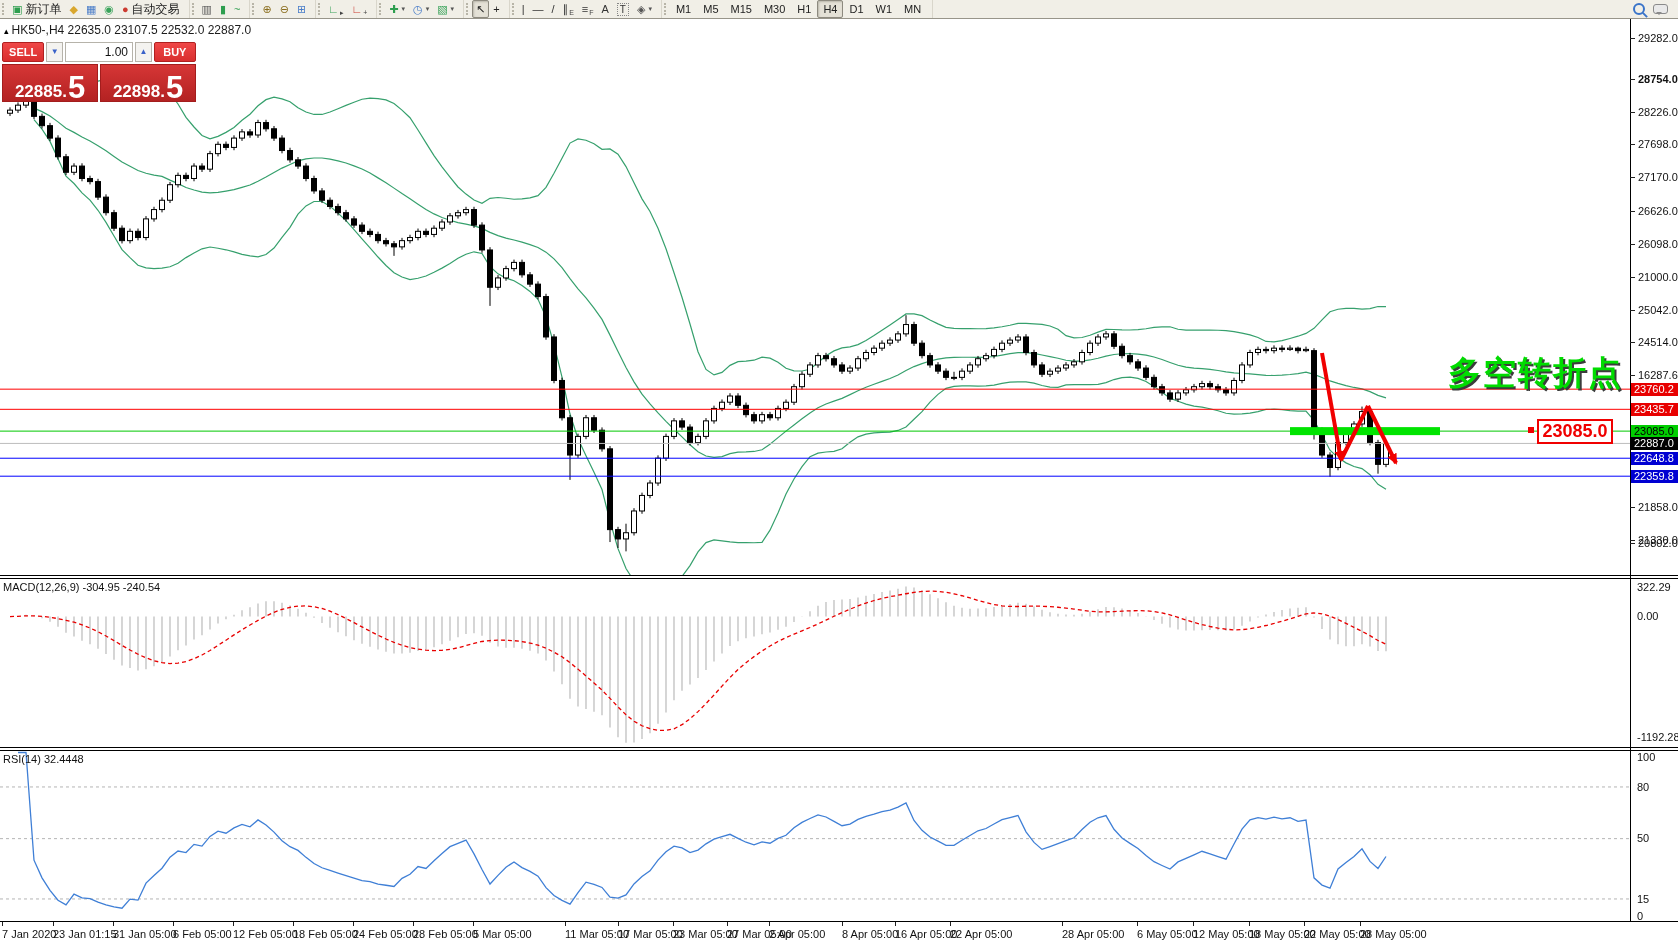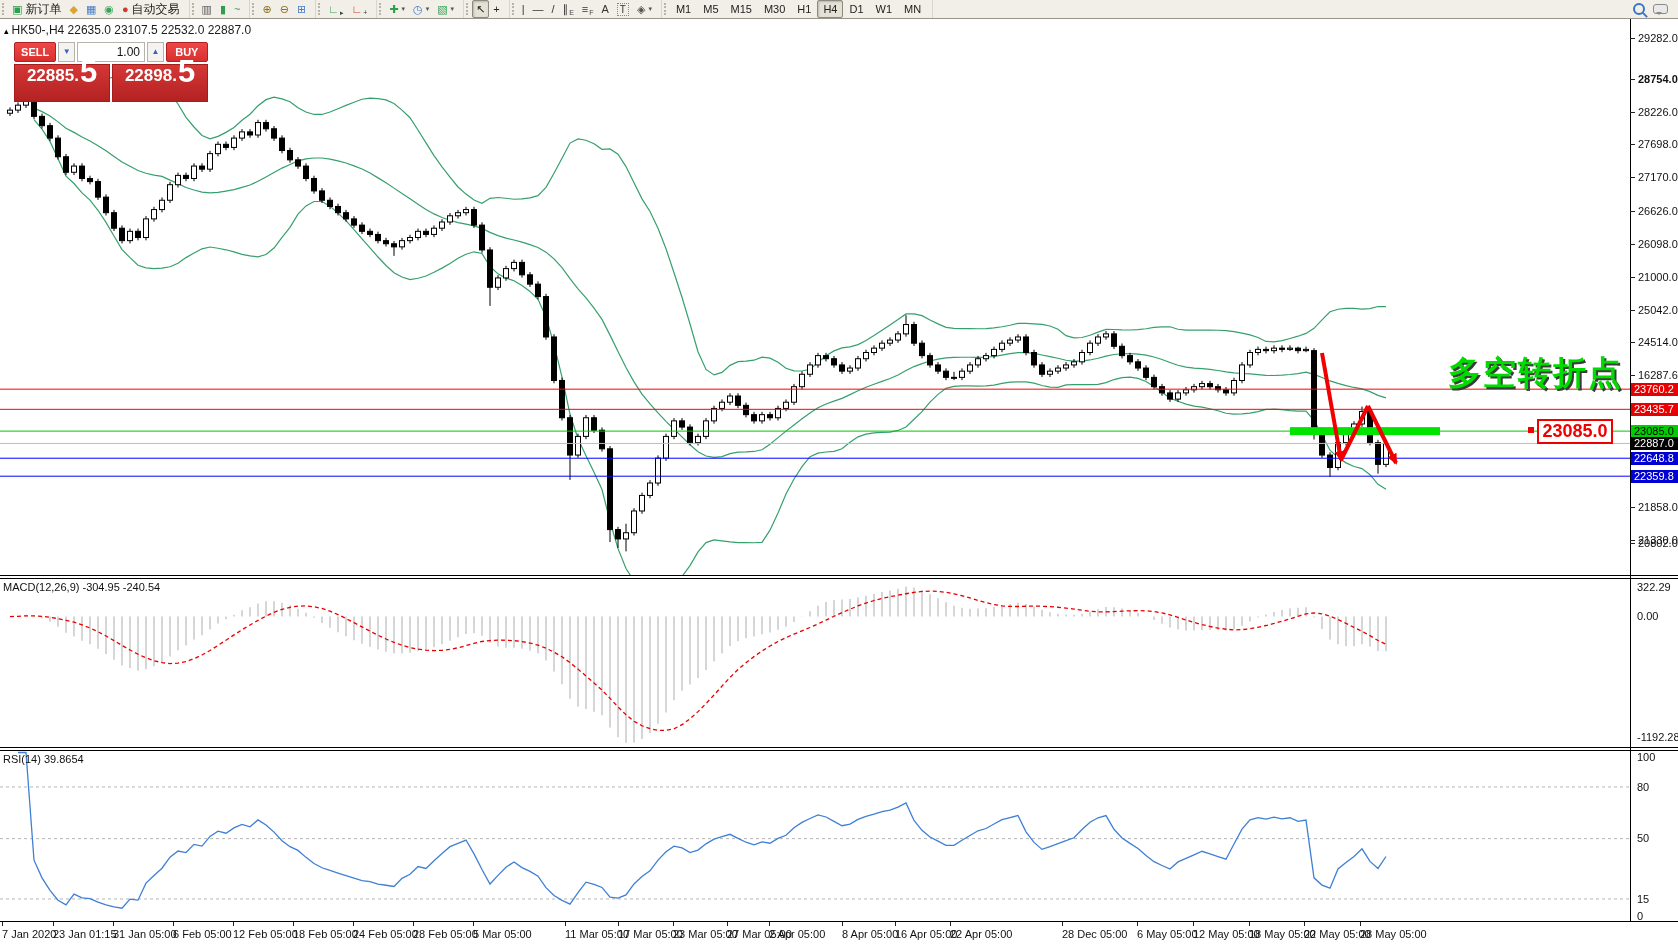--- a/index.html
+++ b/index.html
@@ -34,30 +34,30 @@
   
   #paxis{position:absolute;left:1630px;top:0;width:48px;height:922px;z-index:7;font-size:11px;color:#111;}
   .ptick{position:absolute;left:8px;height:12px;line-height:12px;white-space:nowrap;}
   .ptick::before{content:"";position:absolute;left:-8px;top:6px;width:5px;height:1px;background:#222;}
   .ptag{position:absolute;left:1px;width:46px;height:13px;line-height:13px;padding-left:3px;font-size:11px;white-space:nowrap;}
   .saxis{position:absolute;left:1637px;font-size:11px;color:#111;z-index:7;white-space:nowrap;}
   #taxis{position:absolute;left:0;top:922px;width:1678px;height:22px;background:#fff;z-index:7;}
   .tlabel{position:absolute;top:6px;font-size:11px;color:#111;white-space:nowrap;}
   .tlabel::before{content:"";position:absolute;left:0;top:-6px;width:1px;height:4px;background:#222;}
   
-  #tpanel{position:absolute;left:14px;top:42px;width:194px;z-index:20;border-radius:27px;}
+  #tpanel{position:absolute;left:2px;top:42px;width:194px;z-index:20;border-radius:27px;}
   #tp-row1{display:flex;height:20px;gap:2px;}
   .tp-btn{background:linear-gradient(#ef4747,#d92f2f);color:#fff;font-size:11px;font-weight:bold;
           border:1px solid #b02020;border-radius:2px;width:44px;text-align:center;line-height:18px;}
   .tp-spin{width:16px;background:#f4f3f0;border:1px solid #b6b3aa;color:#3a62c9;font-size:8px;text-align:center;line-height:17px;}
   #tp-vol{width:62px;background:#fff;border:1px solid #b6b3aa;font-size:12px;text-align:right;padding:0 4px 0 0;
           font-family:inherit;color:#111;}
   #tp-row2{display:flex;gap:2px;height:38px;margin-top:2px;}
   .tp-price{flex:1;background:linear-gradient(#d63636,#b32222);color:#fff;display:flex;align-items:flex-end;
-            justify-content:center;padding-bottom:16px;border:1px solid #a31d1d;}
+            justify-content:center;padding-bottom:0;border:1px solid #a31d1d;}
   .tp-main{font-size:17px;font-weight:bold;line-height:19px;}
   .tp-big{font-size:31px;font-weight:bold;line-height:26px;margin-left:1px;}
   
   #pivot-text{position:absolute;left:1448px;top:351px;width:190px;font-size:33px;font-weight:bold;
               letter-spacing:2px;color:#00dc00;text-shadow:2px 2px 0 #3c3c3c;z-index:9;white-space:nowrap;}
   #price-box{position:absolute;left:1537px;top:419px;width:72px;height:21px;border:2px solid #f00000;background:#fff;
              color:#f00000;font-size:18px;font-weight:bold;text-align:center;line-height:21px;z-index:9;}
   #price-box-handle{position:absolute;left:1528px;top:427px;width:6px;height:6px;background:#f00000;z-index:9;}
 </style>
 </head>
@@ -749,21 +749,21 @@
     <line x1="1346" y1="37.6212928" x2="1346" y2="67.23543370966404" stroke="#c4c4c4" stroke-width="1.4"></line>
     <line x1="1354" y1="37.6212928" x2="1354" y2="67.2770721833995" stroke="#c4c4c4" stroke-width="1.4"></line>
     <line x1="1362" y1="37.6212928" x2="1362" y2="65.30737264705606" stroke="#c4c4c4" stroke-width="1.4"></line>
     <line x1="1370" y1="37.6212928" x2="1370" y2="67.6095615590713" stroke="#c4c4c4" stroke-width="1.4"></line>
     <line x1="1378" y1="37.6212928" x2="1378" y2="71.98416234473486" stroke="#c4c4c4" stroke-width="1.4"></line>
     <line x1="1386" y1="37.6212928" x2="1386" y2="72.21550199681064" stroke="#c4c4c4" stroke-width="1.4"></line>
     <polyline points="10,37.6212928 18,37.28841986552717 26,36.81195003600741 34,36.88407237004977 42,37.372713512579836 50,38.26340718227373 58,39.62735197576244 66,41.394744694771354 74,43.174916324862146 82,45.85195007245369 90,48.99286038061473 98,52.75729994370316 106,56.96735998215535 114,61.5710396835202 122,66.43064727233667 130,71.01929685173413 138,75.20466803348349 146,78.8414544109524 154,81.68336655601135 162,83.68519811783614 170,84.54371047113602 178,84.1268174791311 186,82.53049679421152 194,79.65845594616862 202,76.00457846210142 210,71.4561640724522 218,66.39743251810268 226,61.18145859380171 234,55.90173037878996 242,50.77091711985028 250,46.00017533720056 258,41.33474650421629 266,37.08238920919007 274,33.29458807721134 282,30.330012442001756 290,28.321592497634647 298,27.13141771085928 306,26.919507899507632 314,27.753854044908802 322,29.490872881582213 330,32.19271293787533 338,35.619676855052234 346,39.529471685388096 354,43.68053207323469 362,47.927080299282125 370,52.15381487018851 378,56.22439330275156 386,59.98754176824519 394,63.37447671260727 402,66.24313051648267 410,68.53433533028398 418,70.16208283996052 426,71.20524543730487 434,71.59358261156386 442,71.32575737353746 450,70.36196750688256 458,68.77142486382506 466,66.61549773629574 474,64.36480099101504 482,62.481594679066205 490,61.55502219102572 498,61.20357896026372 506,61.26050827400055 514,61.63673881988046 522,62.53624073325083 530,64.0203917652213 538,66.17684958142229 546,69.20532728036694 554,73.15989298584165 562,77.79495994195425 570,83.60384715286543 578,90.1274989066806 586,96.9518783529775 594,103.9340999578138 602,111.09911465052936 610,119.34280245611718 618,127.87533584364797 626,135.79721826991187 634,142.2719779052668 642,146.75321545946554 650,149.7139732090385 658,151.35726631934799 666,151.44107493008536 674,149.7935542447077 682,145.69877769886438 690,139.82576427457778 698,132.6264742466594 706,124.56258651282661 714,115.95943592248223 722,107.12429224932248 730,98.48546712388855 738,90.56122449612373 746,83.65700352595017 754,77.63062540397681 762,72.03706610494943 770,66.98505119387922 778,62.507360719970244 786,58.62313205012425 794,55.10943399033529 802,51.83361512967378 810,48.50410601792785 818,44.89308090636831 826,41.056413757606336 834,37.2716136475526 842,33.61681408348331 850,30.197981640533992 858,26.95675242414939 866,24.030305175962795 874,21.504035918350734 882,19.384811111497115 890,17.70111118868082 898,16.239124873086396 906,14.736344852280041 914,13.403659057605172 922,12.45058703256744 930,12.083188534833768 938,12.363767348273223 946,13.306013210737522 954,14.82989310146647 962,16.74587066357516 970,18.94721275383482 978,21.39327687382681 986,23.679572939139355 994,25.537245834561823 1002,26.80677103460178 1010,27.462332178524942 1018,27.490699514258736 1026,27.258514175299492 1034,27.10223222422796 1042,27.238361490396294 1050,27.648268885430316 1058,28.268003505130814 1066,29.091302523292857 1074,30.110939345044205 1082,31.18031758442784 1090,32.18401566933922 1098,32.80119032488196 1106,32.877338144309846 1114,32.574969110023304 1122,32.1644164962151 1130,31.81248038597799 1138,31.649176610754235 1146,31.82045212171786 1154,32.52930465544792 1162,33.8824194367666 1170,35.90980738385118 1178,38.39613553960161 1186,40.98253625085729 1194,43.43293732592122 1202,45.61016412486079 1210,47.50232144036583 1218,49.05710596864124 1226,50.23738404189559 1234,50.83340080245156 1242,50.64124429542013 1250,49.741298233774735 1258,48.29707199186648 1266,46.507599120821816 1274,44.47727320015544 1282,42.25364295385764 1290,39.83917867239959 1298,37.293469337795315 1306,34.84038008217452 1314,33.921014760927335 1322,34.76855032259874 1330,37.22191317297018 1338,40.517092508596164 1346,44.332551598866786 1354,48.35496626542603 1362,52.327249663646576 1370,56.64032587874772 1378,61.51337255223309 1386,65.25596201908846" fill="none" stroke="#e80000" stroke-width="1.3" stroke-dasharray="4 3"></polyline>
   </svg>
 <div class="hdiv" style="top:747px"></div>
 <div class="hdiv" style="top:750px"></div>
-<div class="pane-label" style="top:753px">RSI(14) 39.8654</div>
+<div class="pane-label" style="top:753px">RSI(14) 32.4448</div>
 <svg id="rsi-svg" class="pane" style="top:751px" width="1630" height="170">
     <line x1="0" y1="35.962" x2="1630" y2="35.962" stroke="#b4b4b4" stroke-width="1" stroke-dasharray="3 3"></line>
     <line x1="0" y1="87.655" x2="1630" y2="87.655" stroke="#b4b4b4" stroke-width="1" stroke-dasharray="3 3"></line>
     <line x1="0" y1="147.9635" x2="1630" y2="147.9635" stroke="#b4b4b4" stroke-width="1" stroke-dasharray="3 3"></line>
     <polyline points="18,1.5 26,1.5 34,109.19375000000001 42,126.81636363636365 50,139.348 58,149.1942857142857 66,153.9280769230769 74,143.04035714285715 82,146.8865625 90,147.70242424242423 98,151.13763157894738 106,153.77395348837211 114,155.86104166666667 122,157.24173076923077 130,148.1314902506964 138,149.16644560970596 146,132.15352514310507 154,124.52161642778871 162,117.24075083227163 170,106.12658047323218 178,100.01399932034944 186,101.5298795978379 194,93.39813983296638 202,95.12038835084627 210,85.43986843448452 218,80.18279598324004 226,82.24145964284084 234,76.88619306322003 242,73.45956888279777 250,75.85700514206735 258,68.91870753867843 266,73.9367563036556 274,81.10135112550729 282,89.7591593393548 290,95.65430178412879 298,99.40118415717473 306,106.36538621575542 314,112.54090076076851 322,116.76006994002795 330,119.4477424692423 338,122.07262751381435 346,124.62995535568625 354,127.1155591350019 362,129.52588433705625 370,130.72347021790065 378,133.0949960058961 386,134.26695163156324 394,135.45587390018534 402,127.30867034865975 410,123.3191822615747 418,115.53086393359003 426,117.4703939605689 434,109.7136388157663 442,102.44266782613356 450,95.631375800144 458,92.3311458403061 466,89.02643313478943 474,102.9153149530971 482,118.52145292948231 490,133.0246044882754 498,124.34855626695787 506,116.20030857483108 514,110.9865792948615 522,116.5887449742076 530,120.4331840185143 538,125.12946785765125 546,136.59083336681957 554,144.57390139786207 562,149.40568709687847 570,153.0929265013563 578,141.68781085676423 586,131.18075659313342 594,133.35751081755308 602,136.43999508436428 610,146.24287819781557 618,147.1130886178801 626,143.88612586856618 634,132.90940279824855 642,125.55294479849077 650,119.84516126360398 658,109.174575438214 666,100.74261262211307 674,95.10406966395873 682,96.98433740030997 690,101.62704755024403 698,99.08665766570228 706,92.84690340609431 714,88.07757601993254 722,85.71011809342056 730,83.30120446288196 738,87.29885613009053 746,91.22701828046063 754,93.83418876370943 762,90.79815876150123 770,92.24232207320762 778,87.4134746540461 786,84.25188912138368 794,76.7922374743066 802,71.36620423783108 810,67.52316739186267 818,63.830881254156196 826,65.99529567735482 834,70.37952615959202 842,74.71897320572032 850,73.10140678901612 858,68.3313386196689 866,65.28073370495764 874,63.15902772147698 882,60.73385691025108 890,59.20617598199208 898,56.16934120325717 906,51.88598161575171 914,69.49038630898744 922,79.28877864388232 930,85.95388089877403 938,90.18733560148682 946,94.31267876009218 954,94.31267876009217 962,89.28983489513844 970,84.45512650657797 978,79.81070256062688 986,77.51896303826544 994,73.01147532905537 1002,68.71917156530272 1010,66.61467474229343 1018,64.49085664731207 1026,80.82211018610529 1034,91.42547305342255 1042,98.37325411431169 1050,95.52672766986225 1058,92.6425810106499 1066,89.72812339514351 1074,86.79098615269137 1082,78.50848136996284 1090,71.21751429137392 1098,66.78018767514921 1106,64.61706579049982 1114,78.25634927213572 1122,87.01317680641517 1130,92.37142819398873 1138,97.44811727293256 1146,104.4342093474713 1154,110.65636294784224 1162,114.47689033301981 1170,118.10596801887058 1178,110.8998625481966 1186,107.37668241921263 1194,103.82776223827518 1202,100.26264906542467 1210,102.92236358101836 1218,105.57960231689171 1226,108.22709876997921 1234,92.94261436360456 1242,78.16318563602184 1250,68.79289813115955 1258,66.64902697942446 1266,68.09977214289796 1274,66.21282590226575 1282,67.82966484238275 1290,66.77336651860305 1298,70.32296643087933 1306,69.11557415916336 1314,126.82055847502707 1322,134.07726487534097 1330,137.12762686634835 1338,117.88308933730458 1346,111.57546533259836 1354,105.50509463267583 1362,97.87365565468761 1370,110.40023896141098 1378,117.41346864293281 1386,105.48759953310486" fill="none" stroke="#3f7fd6" stroke-width="1.3"></polyline>
   </svg>
 
 <div id="axis-vline"></div>
 <div class="hdiv" style="top:921px"></div>
 <div id="paxis">
@@ -809,21 +809,21 @@
     <div class="tlabel" style="left: 413px;">28 Feb 05:00</div>
     <div class="tlabel" style="left: 473px;">5 Mar 05:00</div>
     <div class="tlabel" style="left: 565px;">11 Mar 05:00</div>
     <div class="tlabel" style="left: 618px;">17 Mar 05:00</div>
     <div class="tlabel" style="left: 673px;">23 Mar 05:00</div>
     <div class="tlabel" style="left: 727px;">27 Mar 05:00</div>
     <div class="tlabel" style="left: 769px;">2 Apr 05:00</div>
     <div class="tlabel" style="left: 842px;">8 Apr 05:00</div>
     <div class="tlabel" style="left: 895px;">16 Apr 05:00</div>
     <div class="tlabel" style="left: 950px;">22 Apr 05:00</div>
-    <div class="tlabel" style="left: 1062px;">28 Dec 05:00</div>
+    <div class="tlabel" style="left: 1062px;">28 Apr 05:00</div>
     <div class="tlabel" style="left: 1137px;">6 May 05:00</div>
     <div class="tlabel" style="left: 1193px;">12 May 05:00</div>
     <div class="tlabel" style="left: 1249px;">18 May 05:00</div>
     <div class="tlabel" style="left: 1304px;">22 May 05:00</div>
     <div class="tlabel" style="left: 1360px;">28 May 05:00</div>
   </div>
 
 <div id="pivot-text">多空转折点</div>
 <div id="price-box">23085.0</div>
 <div id="price-box-handle"></div>

